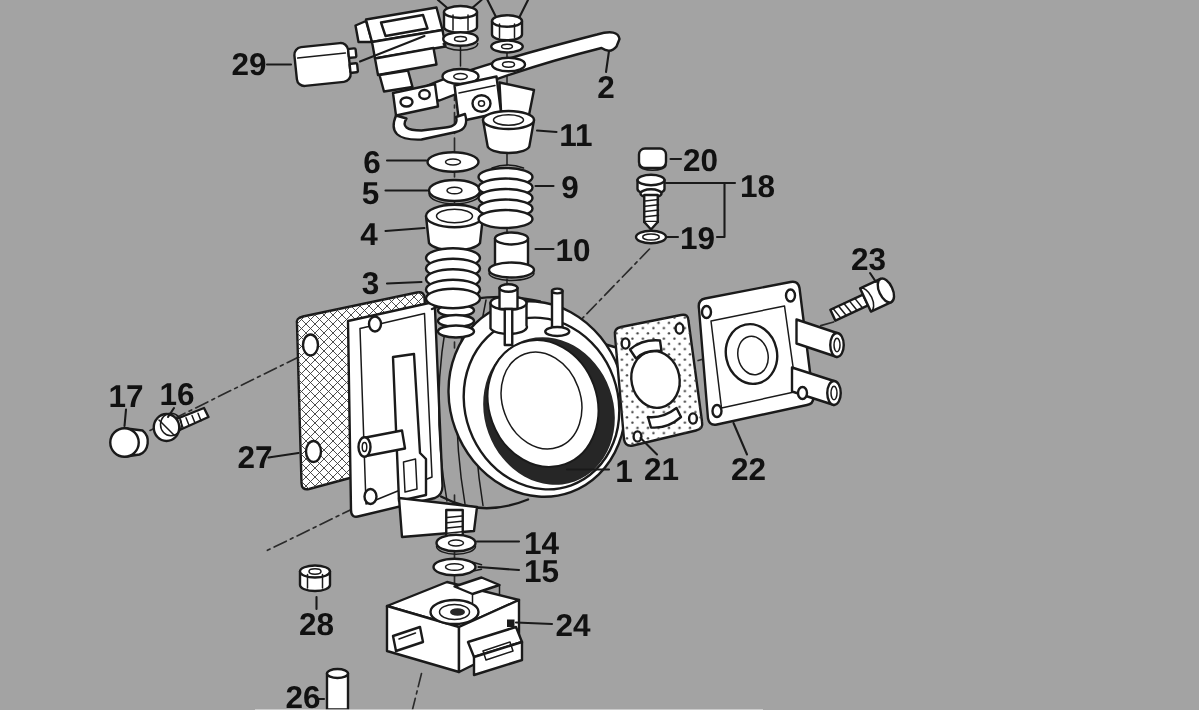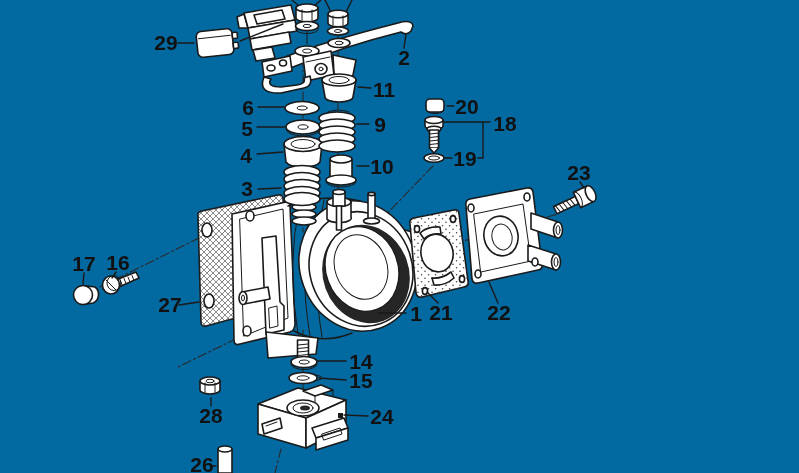--- a/index.html
+++ b/index.html
@@ -1,16 +1,16 @@
 <!DOCTYPE html>
 <html><head>
 <meta charset="utf-8">
 <style>
   html,body{margin:0;padding:0;background:#e9e9e9;}
-  .stage{width:799px;height:473px;background:#0369a1;position:relative;overflow:hidden;}
+  .stage{width:799px;height:473px;background:#a3a3a3;position:relative;overflow:hidden;}
   svg{display:block;}
   svg *{stroke-linejoin:round;stroke-linecap:round;}
   .fw{fill:#ffffff;stroke:#1a1a1a;stroke-width:1.6;}
   .ln{fill:none;stroke:#1a1a1a;stroke-width:1.6;}
   .thin{fill:none;stroke:#1a1a1a;stroke-width:1;}
   .cl{fill:none;stroke:#2a2a2a;stroke-width:1.1;stroke-dasharray:9 3 2 3;}
   .lead{fill:none;stroke:#1a1a1a;stroke-width:1.4;}
   .lbl{font-family:"Liberation Sans","DejaVu Sans",sans-serif;font-weight:bold;font-size:21px;fill:#111;text-anchor:middle;}
   .dark{fill:#262626;stroke:none;}
 </style>

